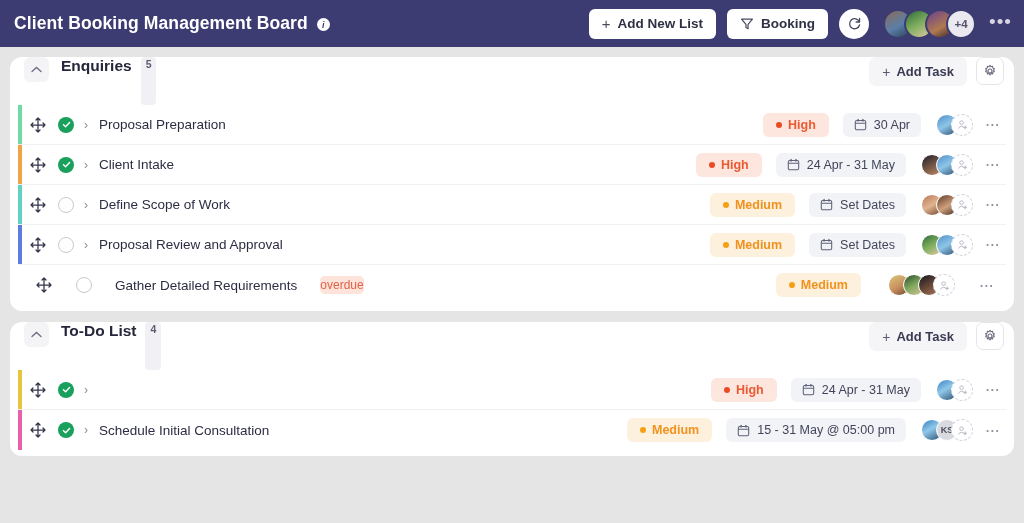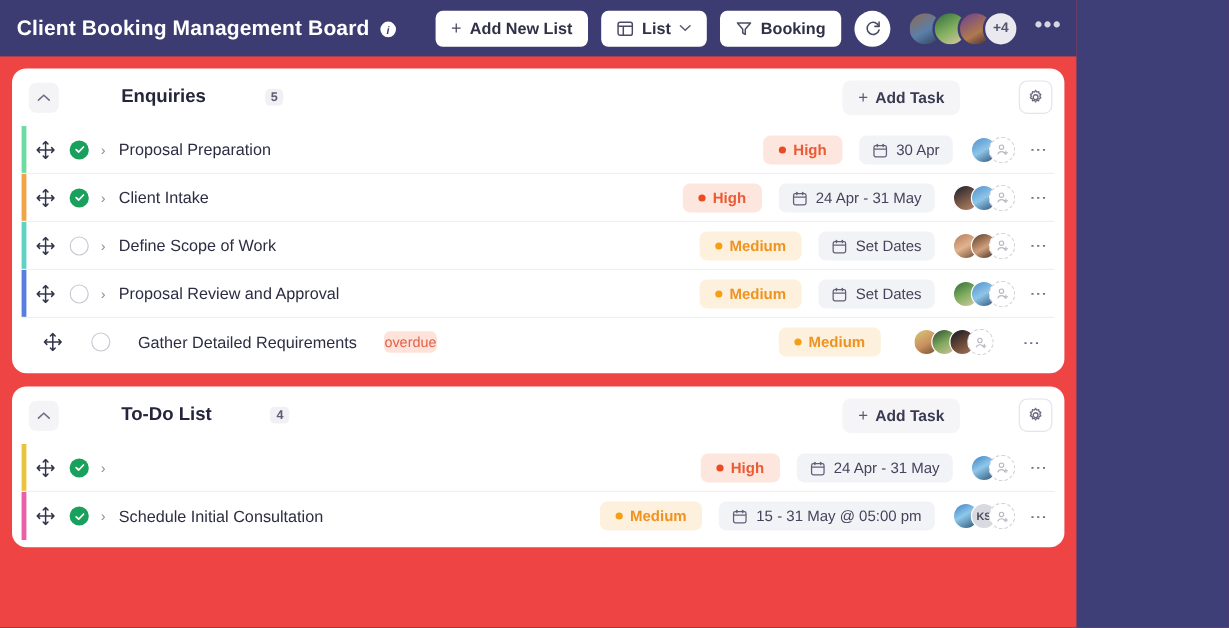--- a/index.html
+++ b/index.html
@@ -2,21 +2,21 @@
 <html><head>
 <meta charset="utf-8">
 <style>
   * { box-sizing: border-box; margin: 0; padding: 0; }
   html, body {
     width: 1024px; height: 523px;
     font-family: "Liberation Sans", sans-serif;
     background: #3f3f77;
     overflow: hidden;
   }
-  .app { width: 897px; height: 523px; background: #ef4444; position: relative; }
+  .app { width: 1024px; height: 523px; background: #e5e5e5; position: relative; }
 
   
   .topbar {
     height: 47px; background: #3c3c72;
     display: flex; align-items: center; padding: 0 12px 0 14px;
   }
   .board-title {
     color: #ffffff; font-size: 17.5px; font-weight: 600; letter-spacing: .1px;
     white-space: nowrap;
   }
@@ -58,21 +58,21 @@
     cursor: pointer; line-height: 1; padding-bottom: 5px;
   }
 
   
   .board { padding: 10px 10px 0 10px; }
   .stage-card {
     background: #ffffff; border-radius: 12px;
     margin-bottom: 11px; overflow: hidden;
   }
   .stage-head {
-    display: flex; align-items: center; height: 48px; padding: 0 10px 0 14px; gap: 40px;
+    display: flex; height: 48px; padding: 0 10px 0 14px;
   }
   .collapse-btn {
     width: 25px; height: 25px; border-radius: 6px; background: #f4f4f7;
     display: inline-flex; align-items: center; justify-content: center;
     cursor: pointer; flex: 0 0 auto;
   }
   .stage-name {
     font-size: 15.5px; font-weight: 700; color: #25263b; margin-left: 12px;
   }
   .stage-count {
@@ -136,21 +136,21 @@
     border-radius: 6px; padding: 5px 13px; font-size: 12.5px;
     font-weight: 600; white-space: nowrap; cursor: pointer;
   }
   .prio .dot { width: 6px; height: 6px; border-radius: 50%; flex: 0 0 auto; }
   .prio.high { background: #fde6dd; color: #ec5a33; }
   .prio.high .dot { background: #ec4a23; }
   .prio.medium { background: #fdf0dc; color: #f0921f; }
   .prio.medium .dot { background: #f5a014; }
 
   .date-chip {
-    display: inline-flex; align-items: flex-end; gap: 7px; margin-left: 14px;
+    display: inline-flex; align-items: center; gap: 7px; margin-left: 14px;
     border-radius: 6px; padding: 5px 11px; font-size: 12.5px; font-weight: 500;
     background: #f2f3f6; color: #43445c; white-space: nowrap; cursor: pointer;
   }
   .date-chip.overdue { background: #e8241e; color: #ffffff; font-weight: 600; }
   .cal { width: 13px; height: 13px; flex: 0 0 auto; }
 
   .row-avatars { display: flex; align-items: center; margin-left: 15px; }
   .rav {
     width: 22px; height: 22px; border-radius: 50%; margin-left: -7px;
     border: 1.5px solid #fff; overflow: hidden; position: relative;
@@ -189,31 +189,20 @@
     <div class="board-title">Client Booking Management Board</div>
     <div class="info-icon">i</div>
 
     <div class="topbar-spacer"></div>
 
     <button class="tbtn">
       <span class="plus">+</span>
       <span>Add New List</span>
     </button>
 
-    <button class="tbtn">
-      <svg class="icon-sq" viewBox="0 0 16 16">
-        <rect x="1.2" y="1.8" width="13.6" height="12.4" rx="2" fill="none" stroke="#4a4b63" stroke-width="1.4"></rect>
-        <line x1="1.2" y1="5.6" x2="14.8" y2="5.6" stroke="#4a4b63" stroke-width="1.4"></line>
-        <line x1="6.2" y1="5.6" x2="6.2" y2="14.2" stroke="#4a4b63" stroke-width="1.4"></line>
-      </svg>
-      <span>List</span>
-      <svg width="10" height="7" viewBox="0 0 10 7">
-        <path d="M1 1.5 L5 5.2 L9 1.5" fill="none" stroke="#5a5b72" stroke-width="1.3" stroke-linecap="round"></path>
-      </svg>
-    </button>
 
     <button class="tbtn">
       <svg class="icon-sq" viewBox="0 0 16 16">
         <path d="M1.8 2.4 H14.2 L9.2 8.4 V13.4 L6.8 12 V8.4 Z" fill="none" stroke="#4a4b63" stroke-width="1.4" stroke-linejoin="round"></path>
       </svg>
       <span>Booking</span>
     </button>
 
     <button class="refresh-btn">
       <svg width="15" height="15" viewBox="0 0 16 16">

